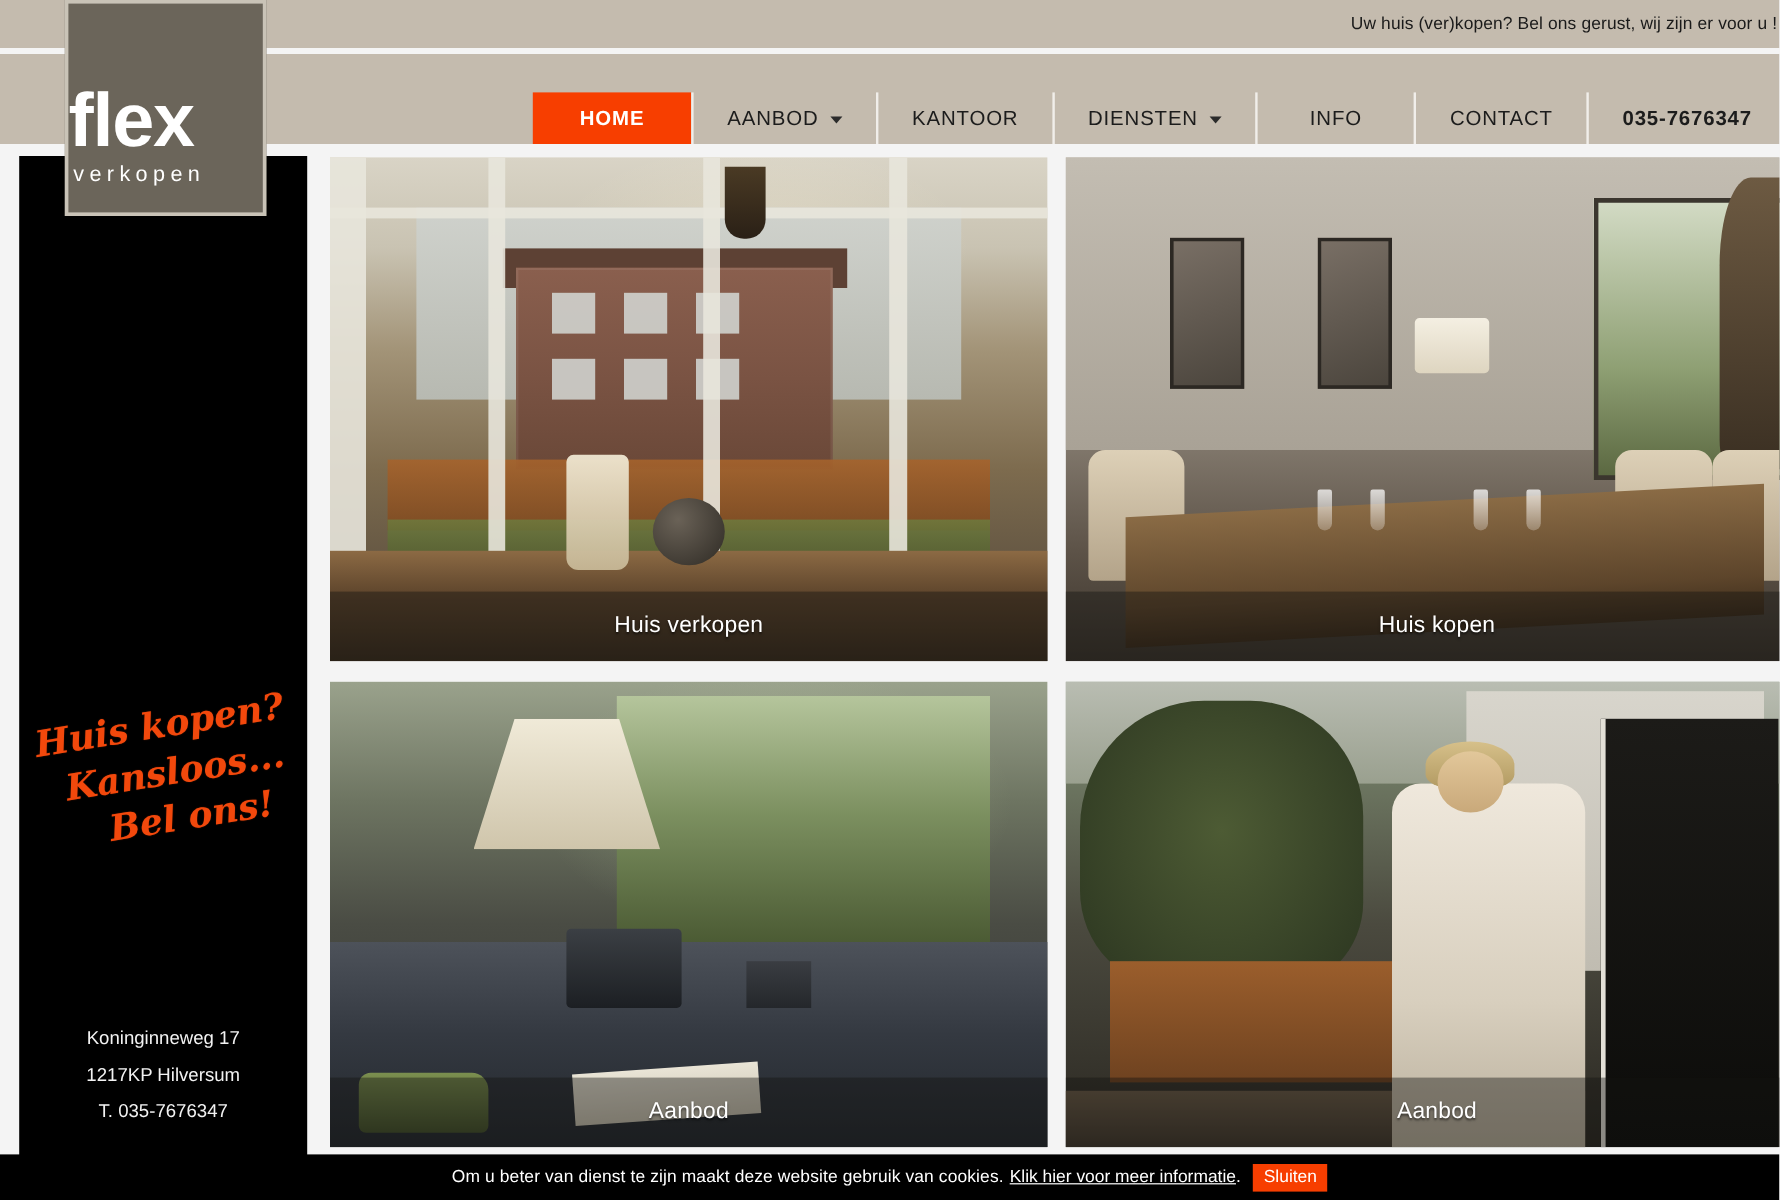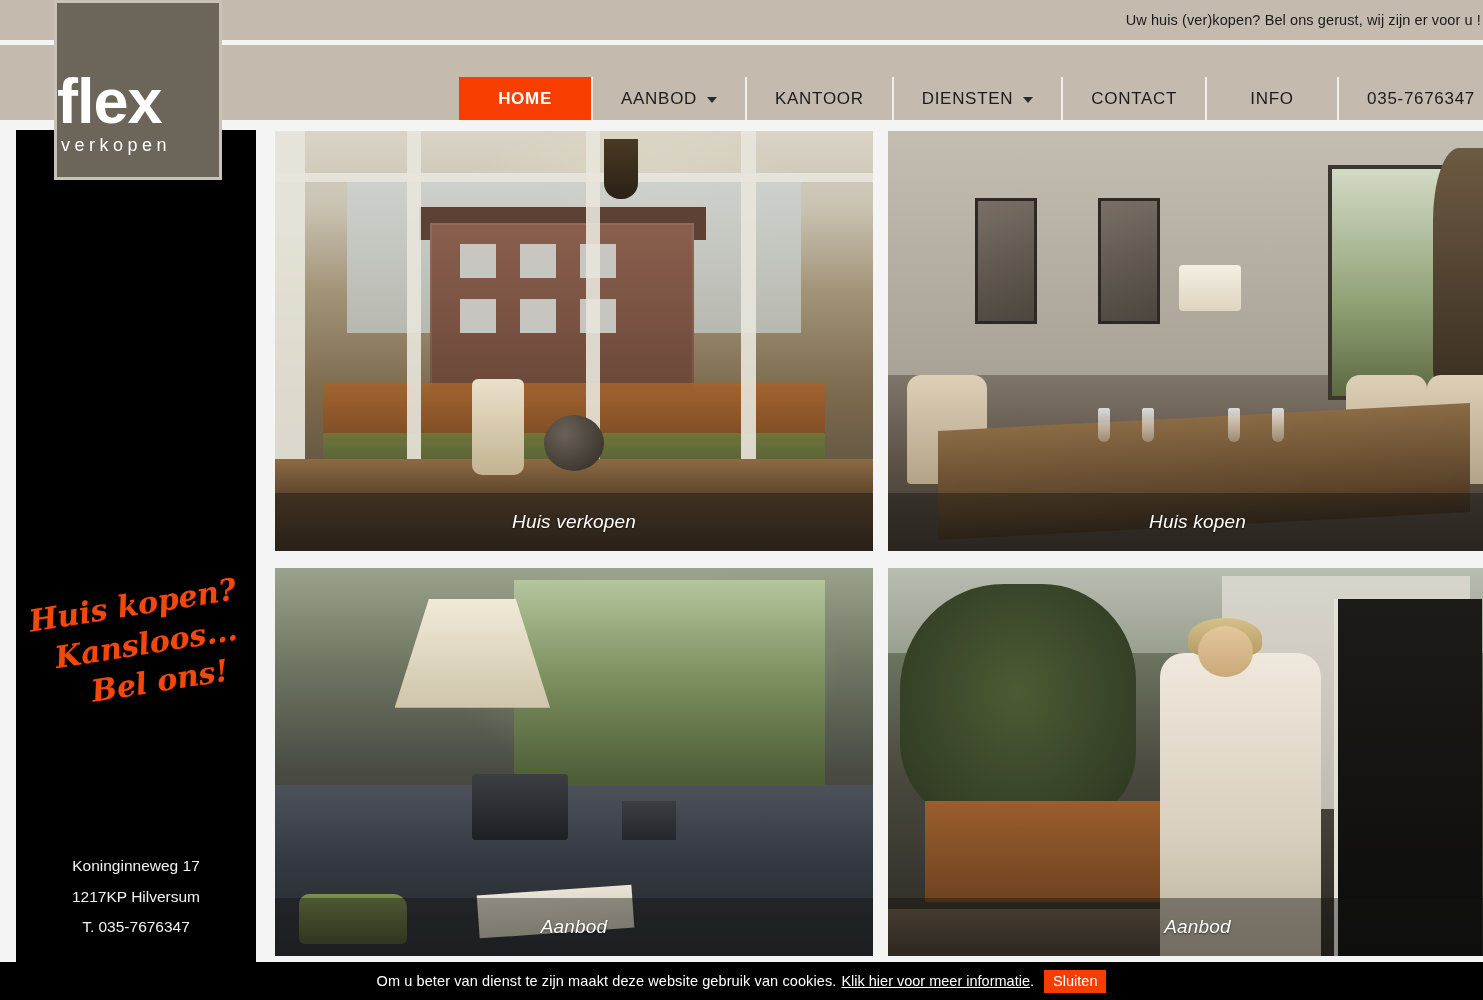--- a/index.html
+++ b/index.html
@@ -74,21 +74,21 @@
     min-width: 132px;
     margin-top: 32px;
   }
   .nav-item:first-child { border-left: none; }
   .nav-item.active {
     background: #f73e00;
     color: #ffffff;
     font-weight: 600;
     border-left: none;
   }
-  .nav-item.phone { min-width: 100px; padding-right: 8px; justify-content: flex-start; }
+  .nav-item.phone { min-width: 100px; padding-right: 23px; justify-content: flex-start; font-weight: bold; }
   .caret {
     width: 0; height: 0;
     border-left: 5px solid transparent;
     border-right: 5px solid transparent;
     border-top: 6px solid #2b2b2b;
     display: inline-block;
     margin-top: 2px;
   }
 
   
@@ -155,21 +155,20 @@
     background: rgba(20,18,16,0.42);
     display: flex;
     align-items: center;
     justify-content: center;
   }
   .caption-bar .cap {
     color: #ffffff;
     font-size: 19px;
     letter-spacing: 0.2px;
     text-shadow: 0 1px 2px rgba(0,0,0,0.6);
-    font-style: italic;
   }
 
   .tile-tl { left: 0;    top: 0;   width: 598px; height: 420px; }
   .tile-tr { left: 613px; top: 0;   width: 619px; height: 420px; }
   .tile-bl { left: 0;    top: 437px; width: 598px; height: 388px; }
   .tile-br { left: 613px; top: 437px; width: 619px; height: 388px; }
 
   
   .photo-window {
     background:
@@ -438,24 +437,24 @@
       <span class="caret"></span>
     </div>
     <div class="nav-item">
       <span>KANTOOR</span>
     </div>
     <div class="nav-item">
       <span>DIENSTEN</span>
       <span class="caret"></span>
     </div>
     <div class="nav-item">
+      <span>INFO</span>
+    </div>
+    <div class="nav-item">
       <span>CONTACT</span>
-    </div>
-    <div class="nav-item">
-      <span>INFO</span>
     </div>
     <div class="nav-item phone">
       <span>035-7676347</span>
     </div>
   </nav>
 
   <aside class="sidebar">
     <div class="slogan">
       <span class="l1">Huis kopen?</span>
       <span class="l2">Kansloos...</span>

